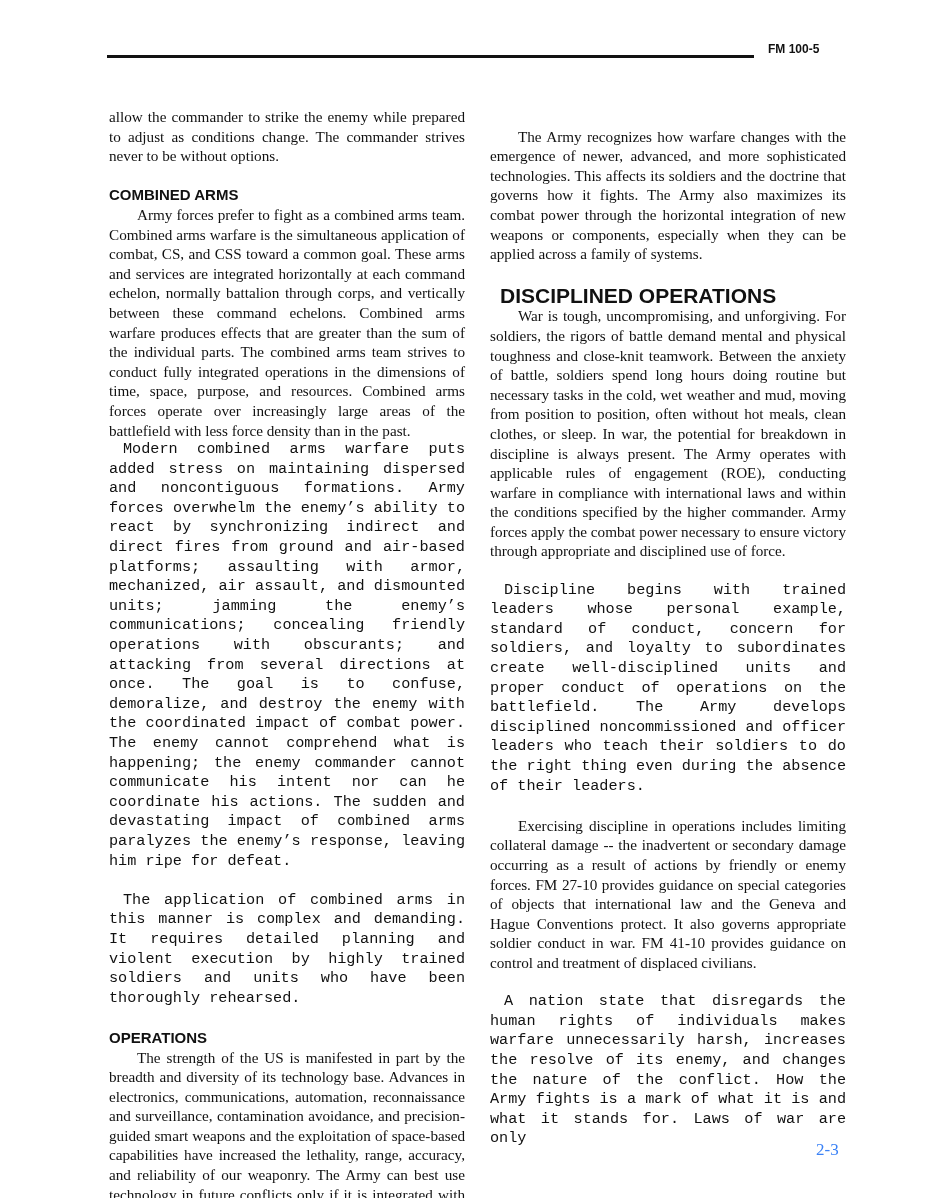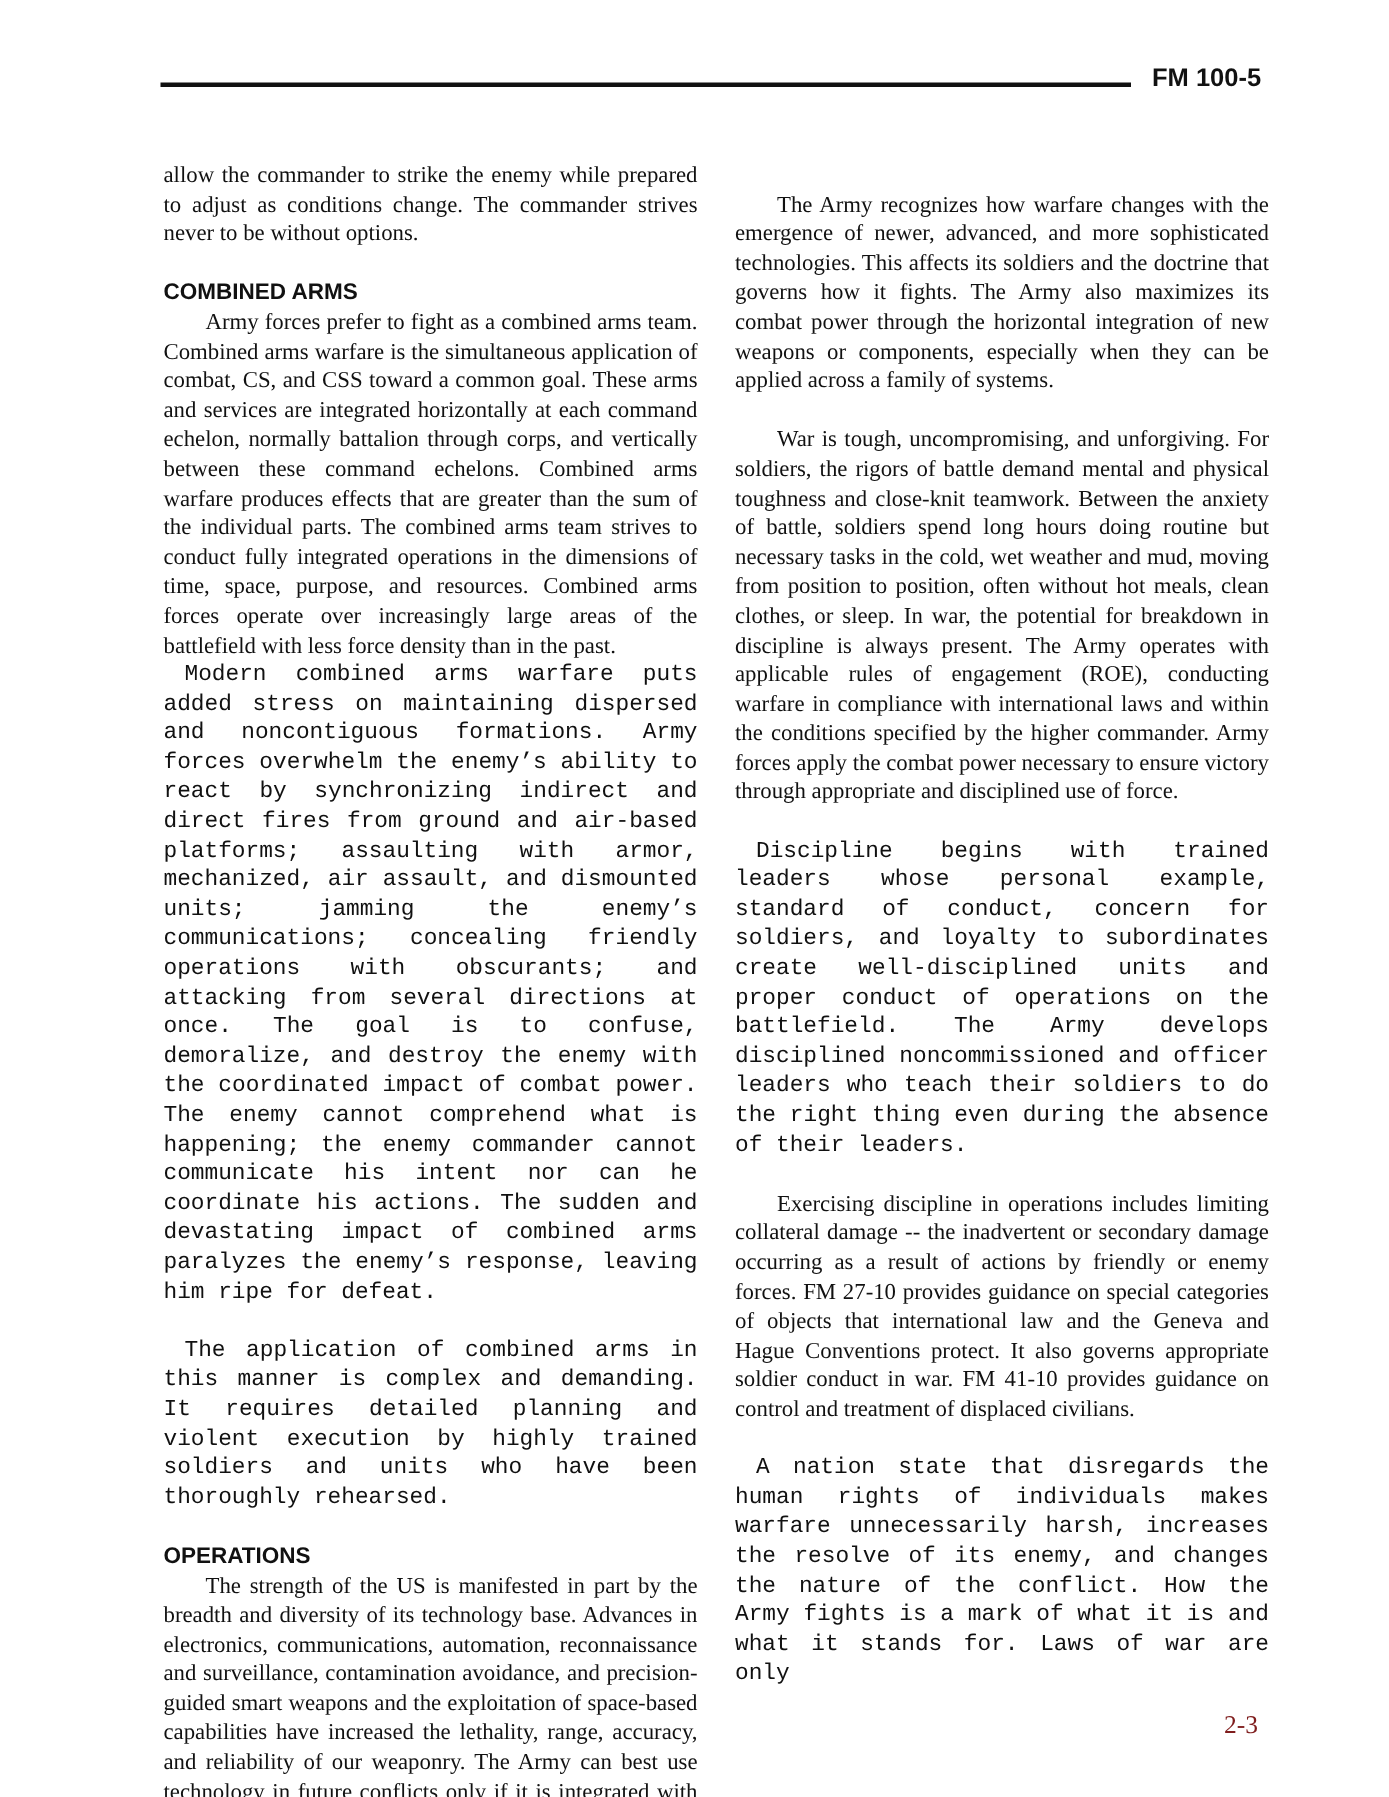--- a/index.html
+++ b/index.html
@@ -1,28 +1,28 @@
 <!DOCTYPE html>
 <html><head>
   <meta charset="utf-8">
   <style>
     html, body { margin: 0; padding: 0; background: #ffffff; }
     body { width: 926px; height: 1198px; position: relative; overflow: hidden; color: #111; }
     .rule { position: absolute; left: 107px; top: 55px; width: 647px; height: 3px; background: #111; }
-    .running-head { position: absolute; left: 768px; top: 42px; font-family: "Liberation Sans", sans-serif; font-weight: bold; font-size: 17px; letter-spacing: 0px; color: #111; }
+    .running-head { position: absolute; left: 768px; top: 42px; font-family: "Liberation Sans", sans-serif; font-weight: bold; font-size: 12px; letter-spacing: 0px; color: #111; }
     .col { position: absolute; top: 107px; width: 356px; font-family: "Liberation Serif", serif; font-size: 15.2px; line-height: 19.6px; text-align: justify; }
     .col-left { left: 109px; }
     .col-right { left: 490px; }
     .col p { margin: 0; }
     .gap { height: 19.6px; }
     .indent1 { text-indent: 28px; }
     .indent2 { text-indent: 14px; font-family: Liberation Mono, monospace; }
     .h2 { font-family: "Liberation Sans", sans-serif; font-weight: bold; font-size: 15px; line-height: 19.6px; margin: 0; letter-spacing: 0px; }
     .h1 { font-family: "Liberation Sans", sans-serif; font-weight: bold; font-size: 21px; line-height: 26px; margin: 0 0 -3px 0; padding-left: 10px; }
-    .folio { position: absolute; left: 816px; top: 1140px; font-family: "Liberation Serif", serif; font-size: 17px; color: #7f1d1d; }
+    .folio { position: absolute; left: 816px; top: 1140px; font-family: "Liberation Serif", serif; font-size: 17px; color: #3b82f6; }
   </style>
 </head>
 <body>
 
 <div class="rule"></div>
 <div class="running-head">FM 100-5</div>
 
 <div class="col col-left">
   <p>allow the commander to strike the enemy while prepared to adjust as conditions change. The commander strives never to be without options.</p>
   <div class="gap"></div>
@@ -33,20 +33,21 @@
   <p class="indent2">The application of combined arms in this manner is complex and demanding. It requires detailed planning and violent execution by highly trained soldiers and units who have been thoroughly rehearsed.</p>
   <div class="gap"></div>
   <h3 class="h2">OPERATIONS</h3>
   <p class="indent1">The strength of the US is manifested in part by the breadth and diversity of its technology base. Advances in electronics, communications, automation, reconnaissance and surveillance, contamination avoidance, and precision-guided smart weapons and the exploitation of space-based capabilities have increased the lethality, range, accuracy, and reliability of our weaponry. The Army can best use technology in future conflicts only if it is integrated with doctrine. Understanding the relationship between doctrine and technology be-</p>
 </div>
 
 <div class="col col-right">
   <div class="gap"></div>
   <p class="indent1">The Army recognizes how warfare changes with the emergence of newer, advanced, and more sophisticated technologies. This affects its soldiers and the doctrine that governs how it fights. The Army also maximizes its combat power through the horizontal integration of new weapons or components, especially when they can be applied across a family of systems.</p>
   <div class="gap"></div>
+  <h2 class="h1">DISCIPLINED OPERATIONS</h2>
   <p class="indent1">War is tough, uncompromising, and unforgiving. For soldiers, the rigors of battle demand mental and physical toughness and close-knit teamwork. Between the anxiety of battle, soldiers spend long hours doing routine but necessary tasks in the cold, wet weather and mud, moving from position to position, often without hot meals, clean clothes, or sleep. In war, the potential for breakdown in discipline is always present. The Army operates with applicable rules of engagement (ROE), conducting warfare in compliance with international laws and within the conditions specified by the higher commander. Army forces apply the combat power necessary to ensure victory through appropriate and disciplined use of force.</p>
   <div class="gap"></div>
   <p class="indent2">Discipline begins with trained leaders whose personal example, standard of conduct, concern for soldiers, and loyalty to subordinates create well-disciplined units and proper conduct of operations on the battlefield. The Army develops disciplined noncommissioned and officer leaders who teach their soldiers to do the right thing even during the absence of their leaders.</p>
   <div class="gap"></div>
   <p class="indent1">Exercising discipline in operations includes limiting collateral damage -- the inadvertent or secondary damage occurring as a result of actions by friendly or enemy forces. FM 27-10 provides guidance on special categories of objects that international law and the Geneva and Hague Conventions protect. It also governs appropriate soldier conduct in war. FM 41-10 provides guidance on control and treatment of displaced civilians.</p>
   <div class="gap"></div>
   <p class="indent2">A nation state that disregards the human rights of individuals makes warfare unnecessarily harsh, increases the resolve of its enemy, and changes the nature of the conflict. How the Army fights is a mark of what it is and what it stands for. Laws of war are only</p>
 </div>
 
 <div class="folio">2-3</div>

